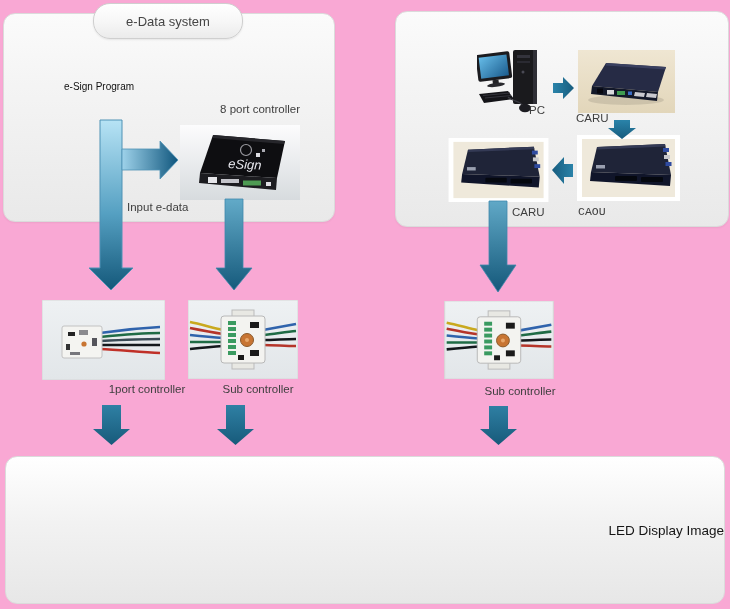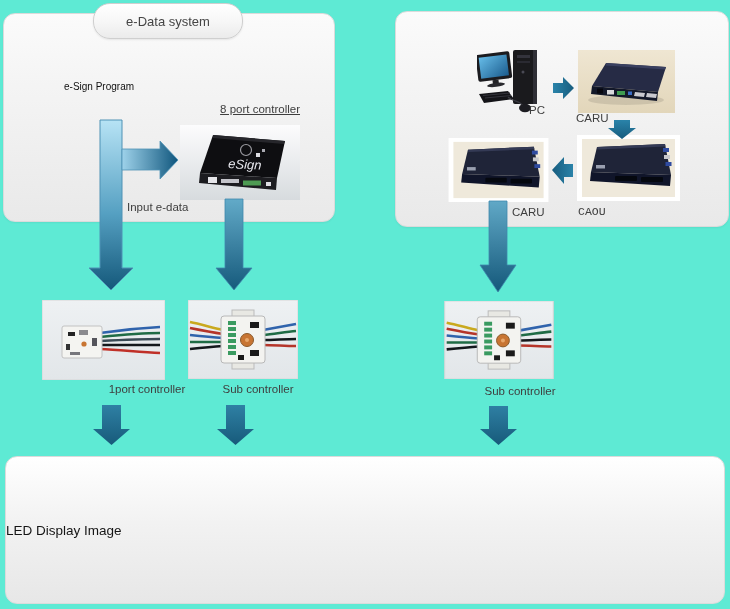--- a/index.html
+++ b/index.html
@@ -1,18 +1,18 @@
 <!DOCTYPE html>
 <html><head>
 <meta charset="utf-8">
 <style>
   html,body{margin:0;padding:0;background:#ffffff;}
   #stage{
     position:relative;width:730px;height:609px;overflow:hidden;
-    font-family:"Liberation Sans", sans-serif;background:#5eead4;
+    font-family:"Liberation Sans", sans-serif;background:#f9a8d4;
   }
   .panel{
     position:absolute;border:1px solid #dbdbdb;border-radius:12px;
     background:linear-gradient(180deg,#fbfbfb 0%,#f4f4f4 35%,#e9e9e9 100%);
     box-shadow:0 1px 2px rgba(0,0,0,0.05);
   }
   .badge{
     position:absolute;border:1px solid #cfcfcf;border-radius:17px;
     background:linear-gradient(180deg,#ffffff 0%,#f6f6f6 55%,#ebebeb 100%);
     display:flex;align-items:center;justify-content:center;
@@ -21,40 +21,40 @@
   }
   .lbl{
     position:absolute;font-size:11.5px;color:#3e3e3e;white-space:nowrap;z-index:4;
   }
   .imgbox{position:absolute;z-index:3;}
   .imgbox svg{display:block;}
   #led-box{
     position:absolute;left:5px;top:456px;width:718px;height:146px;
     border:1px solid #dbdbdb;border-radius:12px;
     background:linear-gradient(180deg,#ffffff 0%,#f2f2f2 45%,#e7e7e7 100%);
-    display:flex;align-items:center;justify-content:flex-start;z-index:2;
+    display:flex;align-items:center;justify-content:flex-end;z-index:2;
   }
   #led-label{font-size:13.5px;color:#151515;}
   #arrow-layer{position:absolute;left:0;top:0;z-index:6;pointer-events:none;}
   #esign-program-label{position:absolute;left:64px;top:81px;font-size:10px;color:#101010;z-index:4;white-space:nowrap;}
 </style>
 </head>
 <body>
 
 <div id="stage">
 
   <div class="panel" style="left:3px;top:13px;width:330px;height:207px;"></div>
   <div class="badge" style="left:93px;top:3px;width:148px;height:34px;">
     <span>e-Data system</span>
   </div>
 
   <div class="panel" style="left:395px;top:11px;width:332px;height:214px;"></div>
 
   <div id="esign-program-label">e-Sign Program</div>
-  <div class="lbl" style="left:170px;top:103px;width:130px;text-align:right;text-decoration:underline;">8 port controller</div>
+  <div class="lbl" style="left:170px;top:103px;width:130px;text-align:right;">8 port controller</div>
   <div class="lbl" style="left:127px;top:201px;text-align:right;">Input e-data</div>
 
   <div class="imgbox" style="left:180px;top:125px;">
     <svg width="120" height="75" viewBox="0 0 120 75">
       <defs>
         <linearGradient id="esbg" x1="0" y1="0" x2="0" y2="1">
           <stop offset="0" stop-color="#fcfcfd"></stop>
             <stop offset="1" stop-color="#d7dbde"></stop>
         </linearGradient>
       </defs>

